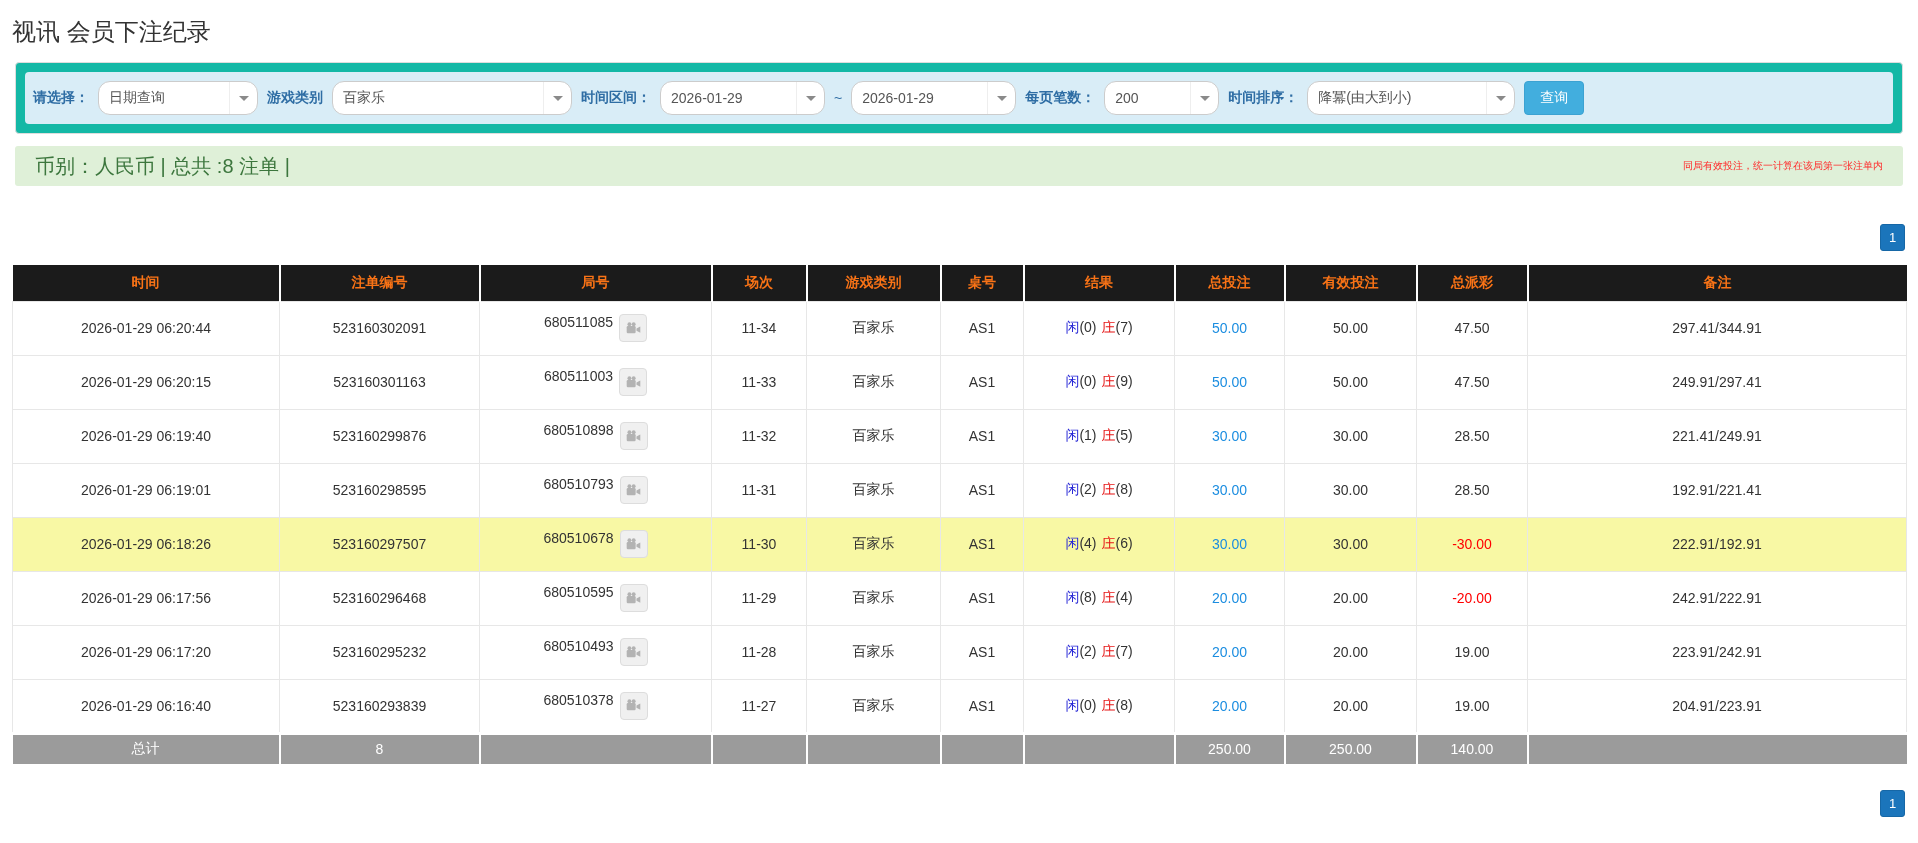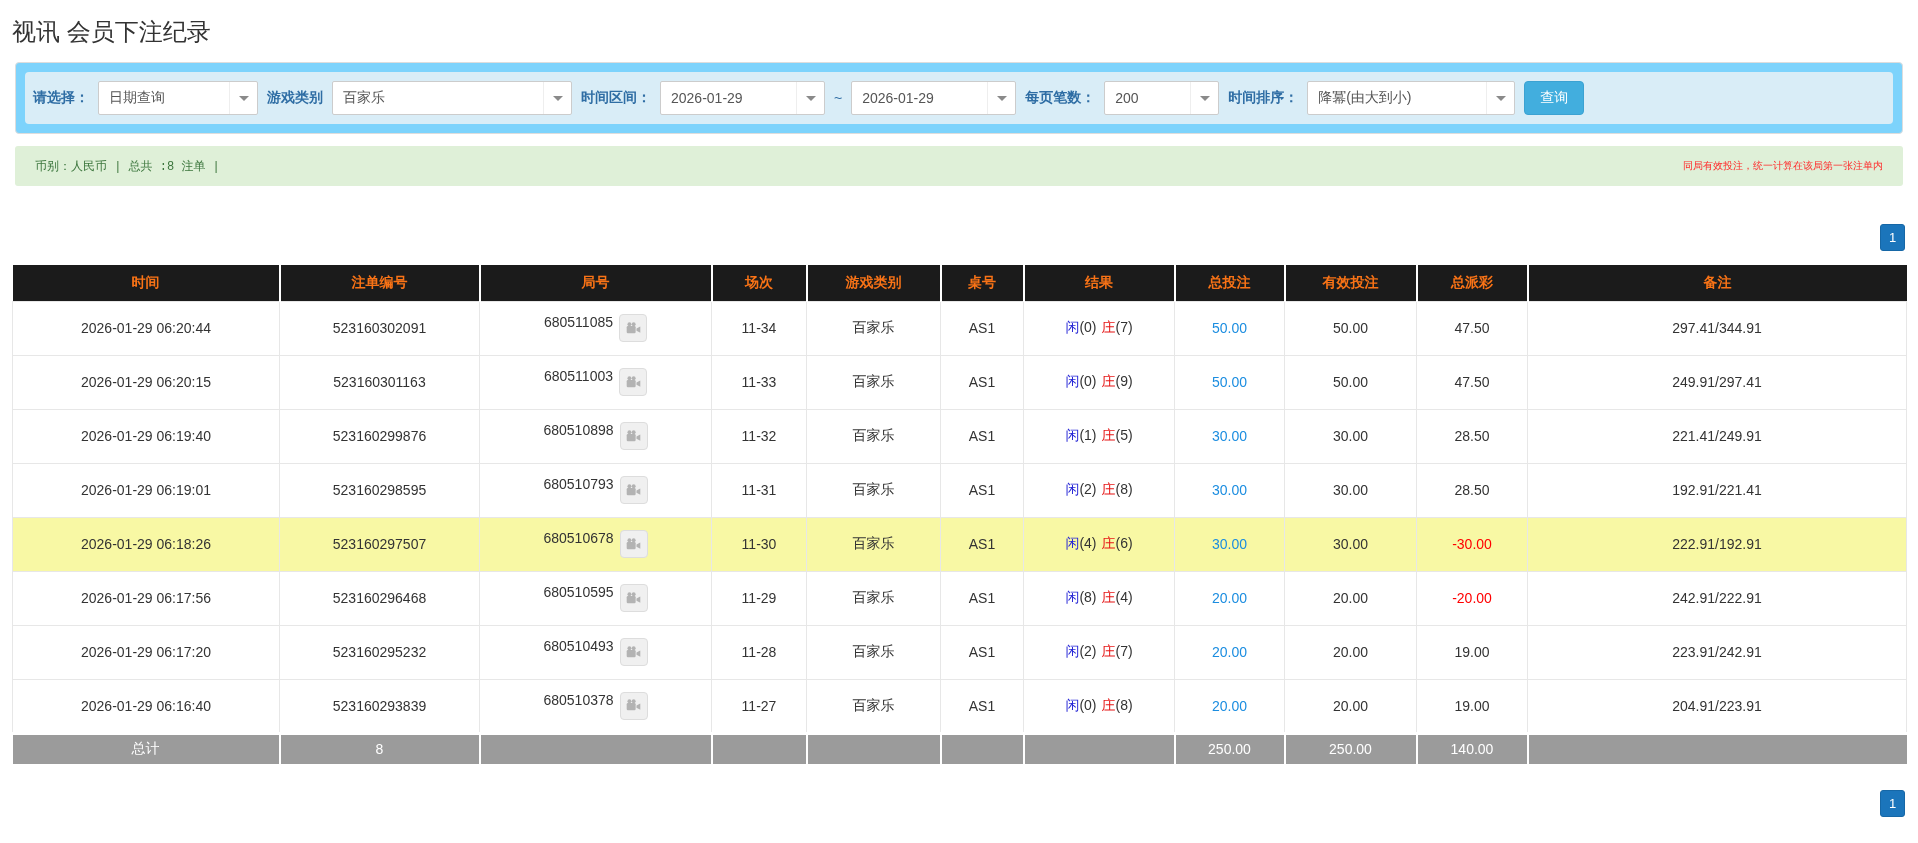--- a/index.html
+++ b/index.html
@@ -2,40 +2,40 @@
 <html style="--accent-blue: #42aede; --label-blue: #2e6da4; --filter-bar-bg: #d9edf7; --summary-bg: #dff0d8; --summary-text: #3c763d; --warning-red: #ff2a2a; --pagination-blue: #1b75bb; --header-bg: #1b1b1b; --highlight-yellow: #f8f8a4; --link-blue: #1b8de0; --player-blue: #2626d6; --banker-red: #e61414; --negative-red: #ff0000; --footer-gray: #9b9b9b;"><head>
 <meta charset="utf-8">
 <style>
   * { margin:0; padding:0; box-sizing:border-box; }
   html,body { width:1918px; height:843px; overflow:hidden; background:#fff;
     font-family:"Liberation Sans","DejaVu Sans",sans-serif; color:#333; }
 
   .page-title { font-size:24px; font-weight:normal; color:#333; padding:16px 14px 12px 12px; }
 
   
-  .filter-panel { margin:2px 15px 0 15px; border:1px solid #ddd; border-radius:4px; background:#7dd3fc; padding:9px; }
+  .filter-panel { margin:2px 15px 0 15px; border:1px solid #ddd; border-radius:4px; background:#14b8a6; padding:9px; }
   .filter-bar { background:var(--filter-bar-bg,#d9edf7); border-radius:4px; padding:9px 8px;
     display:flex; align-items:center; gap:9px; }
   .f-label { color:var(--label-blue,#2e6da4); font-weight:bold; font-size:14px; white-space:nowrap; }
   .tilde { color:var(--label-blue,#2e6da4); font-size:14px; }
-  .select { background:#fff; border:1px solid #ccc; border-radius:2px; height:34px;
+  .select { background:#fff; border:1px solid #ccc; border-radius:12px; height:34px;
     display:inline-flex; align-items:center; cursor:pointer; overflow:hidden; }
   .select .val { padding:0 10px; font-size:14px; color:#555; flex:1 1 auto; white-space:nowrap; }
   .select .arrow-box { width:28px; align-self:stretch; display:flex; align-items:center; justify-content:center;
     border-left:1px solid #eee; }
   .caret-down { width:0; height:0; border-left:5px solid transparent; border-right:5px solid transparent;
     border-top:5px solid #8a8a8a; }
   .w160{width:160px}.w240{width:240px}.w165{width:165px}.w115{width:115px}.w185{width:208px}
   .btn-query { background:var(--accent-blue,#42aede); border:1px solid #3ba2d2; color:#fff; font-size:14px;
     border-radius:4px; height:34px; padding:0 15px; cursor:pointer; }
 
   
   .summary-bar { margin:12px 15px 0 15px; height:40px; background:var(--summary-bg,#dff0d8);
     border-radius:3px; display:flex; align-items:center; justify-content:space-between; padding:0 20px; }
-  .summary-left { color:var(--summary-text,#3c763d); font-size:12px;font-family:Liberation Mono, monospace; }
+  .summary-left { color:var(--summary-text,#3c763d); font-size:20px; }
   .summary-right { color:var(--warning-red,#ff2a2a); font-size:10px; }
 
   
   .pager-row { margin:38px 13px 0 13px; display:flex; justify-content:flex-end; }
   .pager-row.bottom { margin-top:24px; }
   .page-btn { min-width:25px; height:27px; background:var(--pagination-blue,#1b75bb); color:#fff;
     border:1px solid #1667a6; border-radius:3px; font-size:13px; display:flex; align-items:center;
     justify-content:center; cursor:pointer; }
 
   

